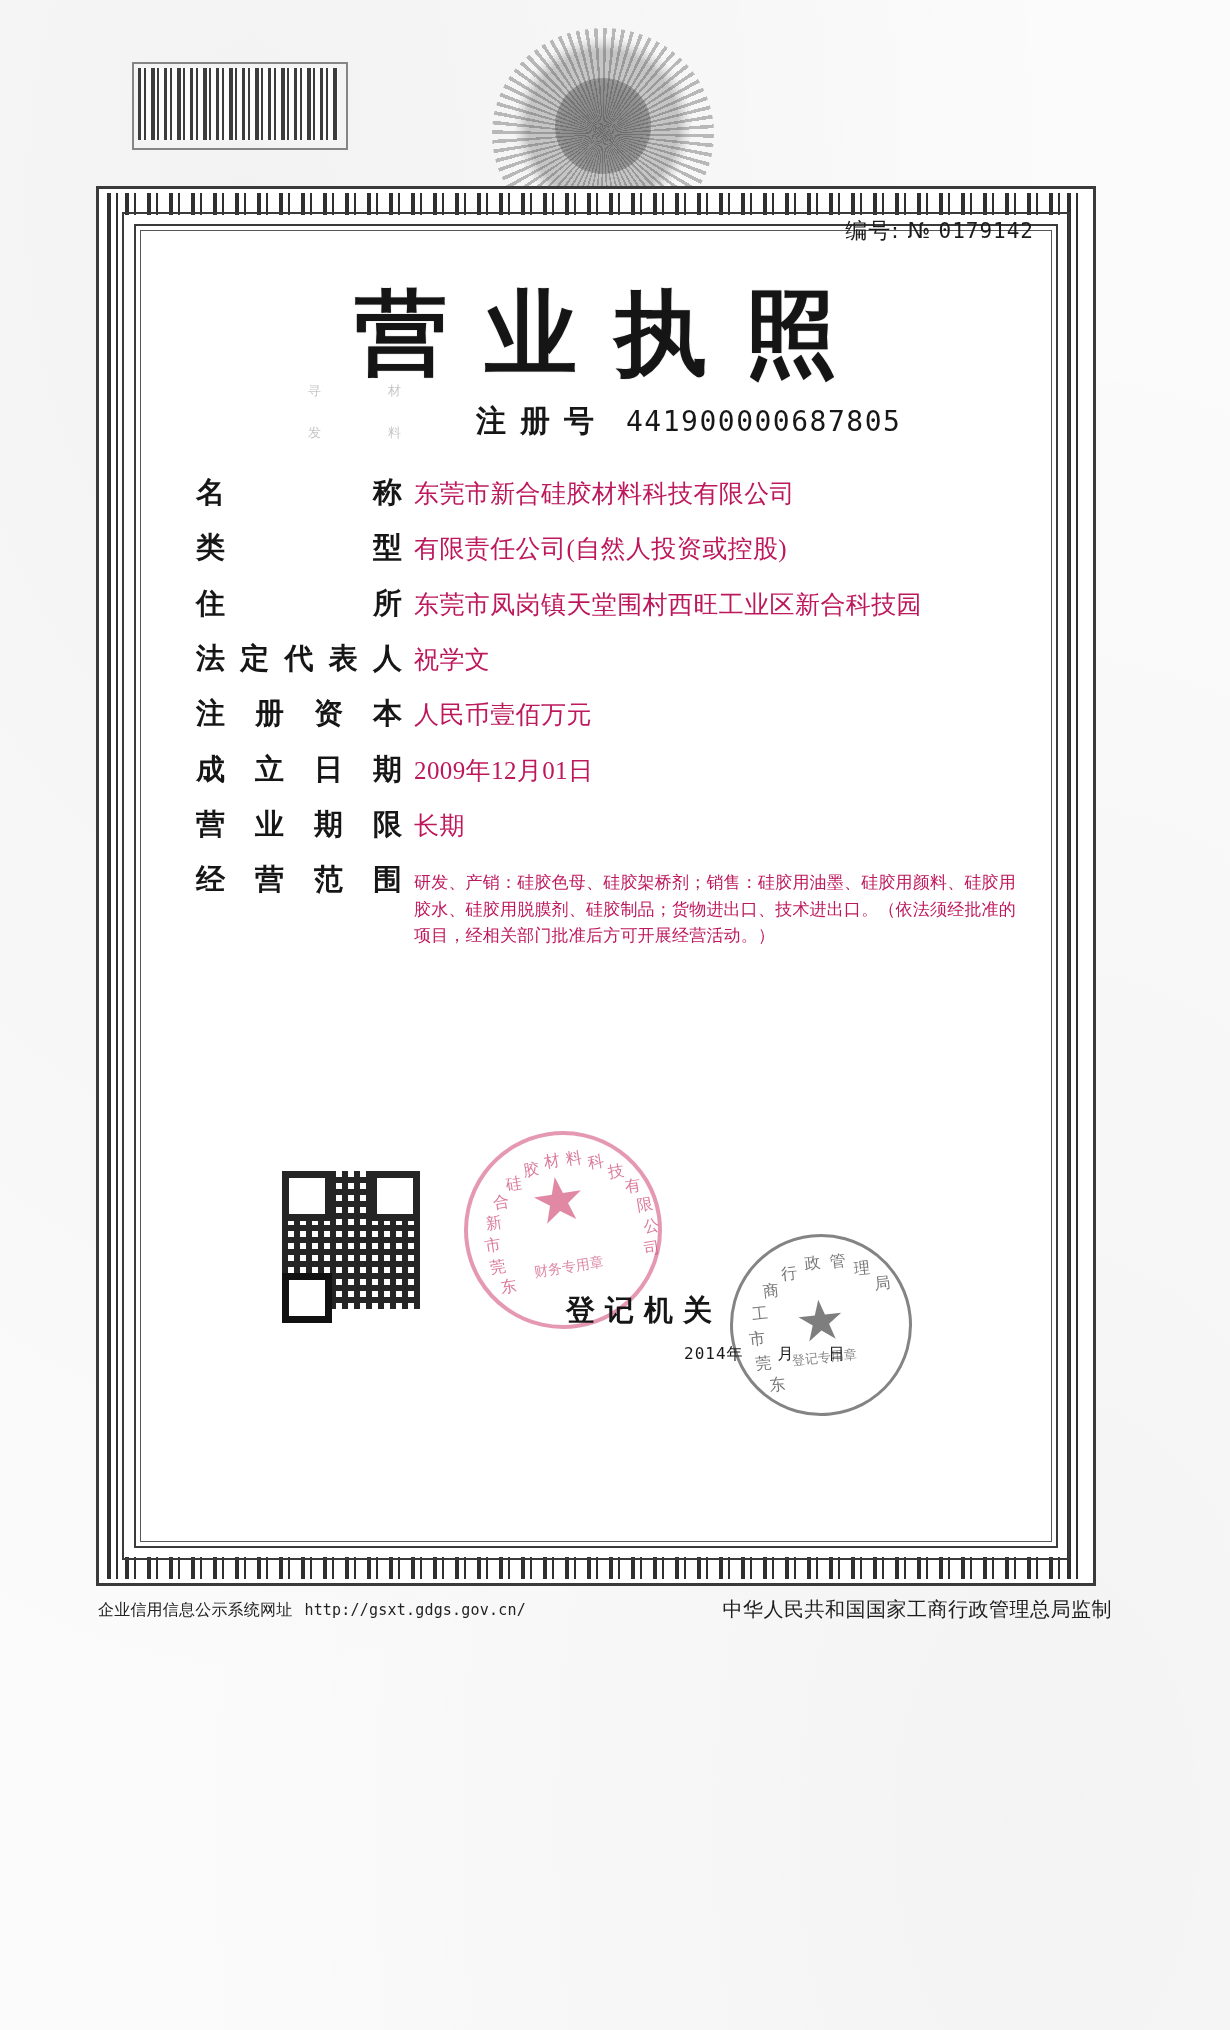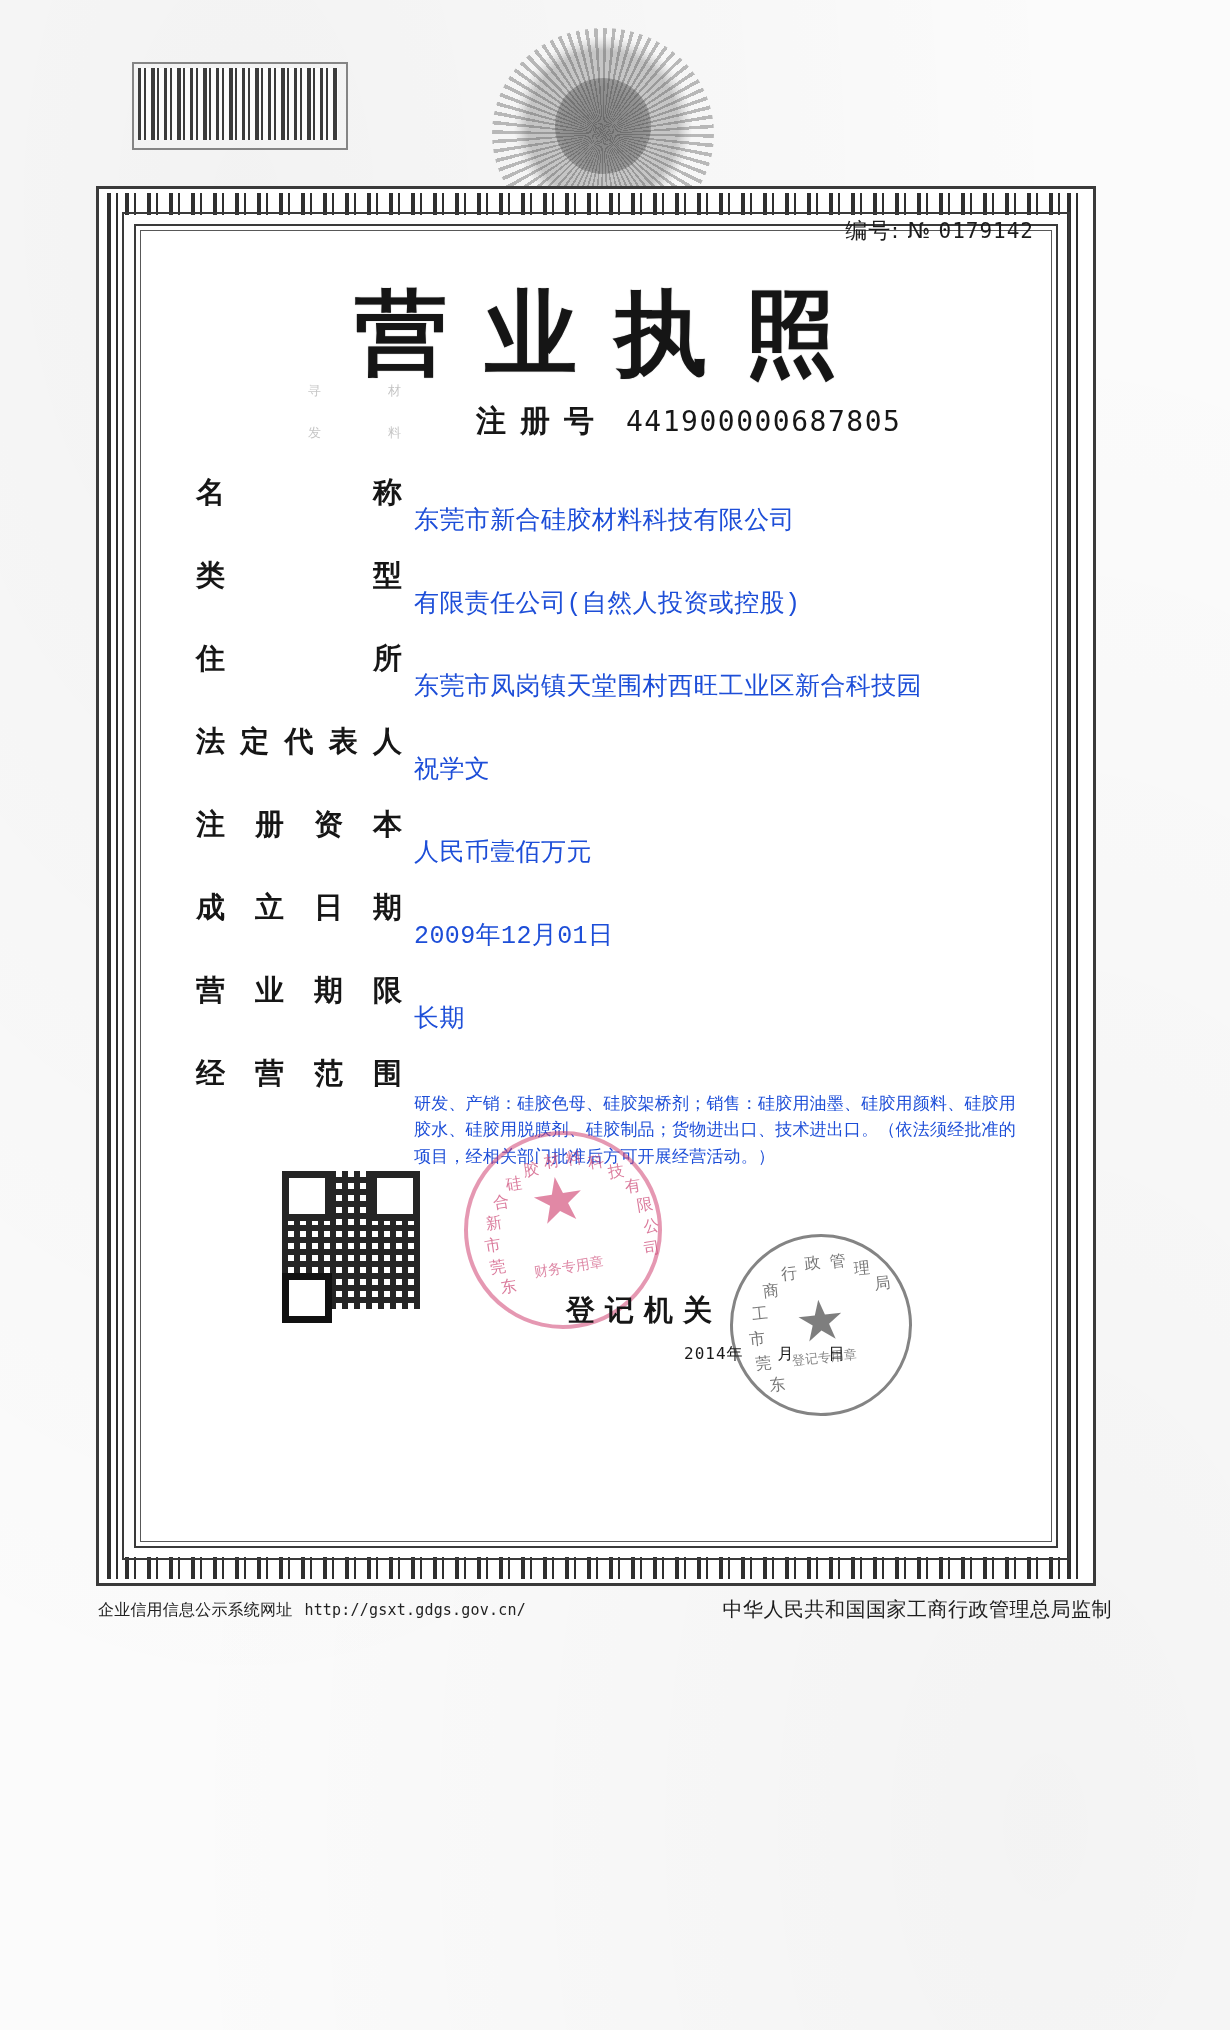--- a/index.html
+++ b/index.html
@@ -214,27 +214,26 @@
     color: #161616;
     display: flex;
     justify-content: space-between;
     padding-right: 12px;
     box-sizing: border-box;
     line-height: 1.15;
   }
   .field-label span { display: inline-block; }
   .field-value {
     flex: 1 1 auto;
-    font-family: Liberation Mono, monospace;
+    font-family: Liberation Serif, serif;
     font-size: 25px;
-    color: #1d4ed8;
+    color: #be185d;
     line-height: 1.2;
     padding-top: 3px;
     letter-spacing: 0.4px;
-    margin-top: 28px;
   }
   .field-value.small {
     font-size: 17px;
     line-height: 1.55;
     letter-spacing: 0.2px;
     padding-top: 7px;
   }
 
   
   #qr {

